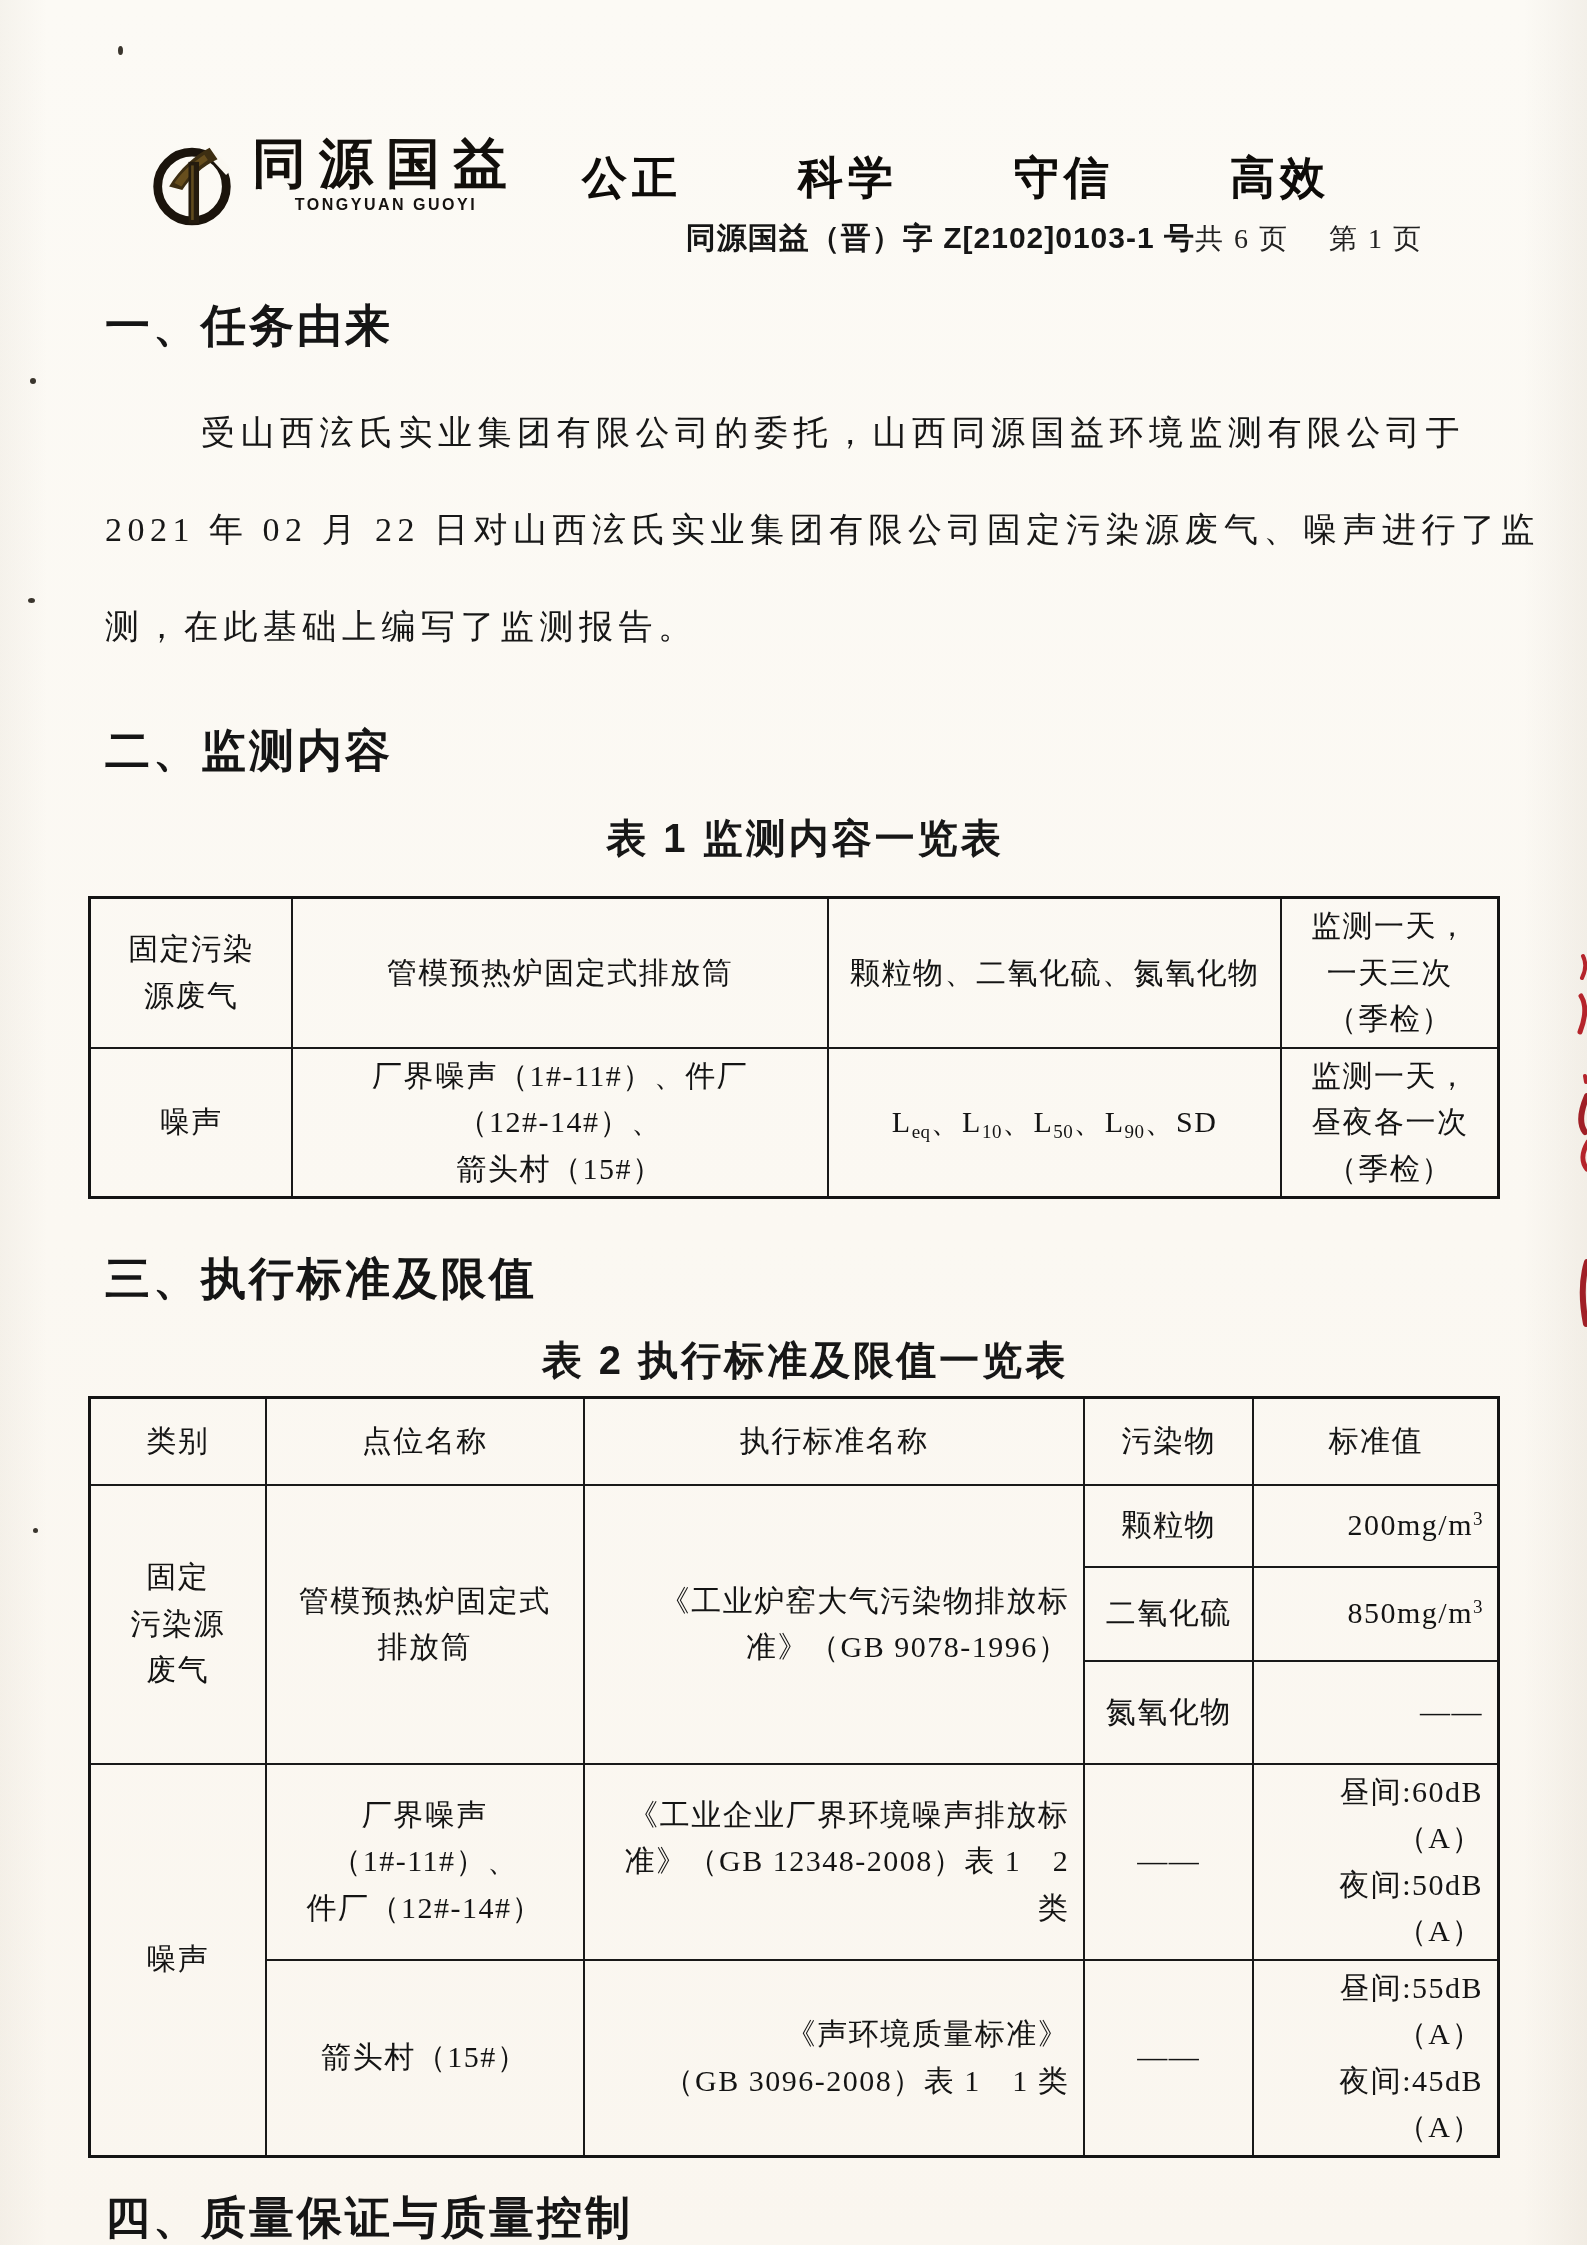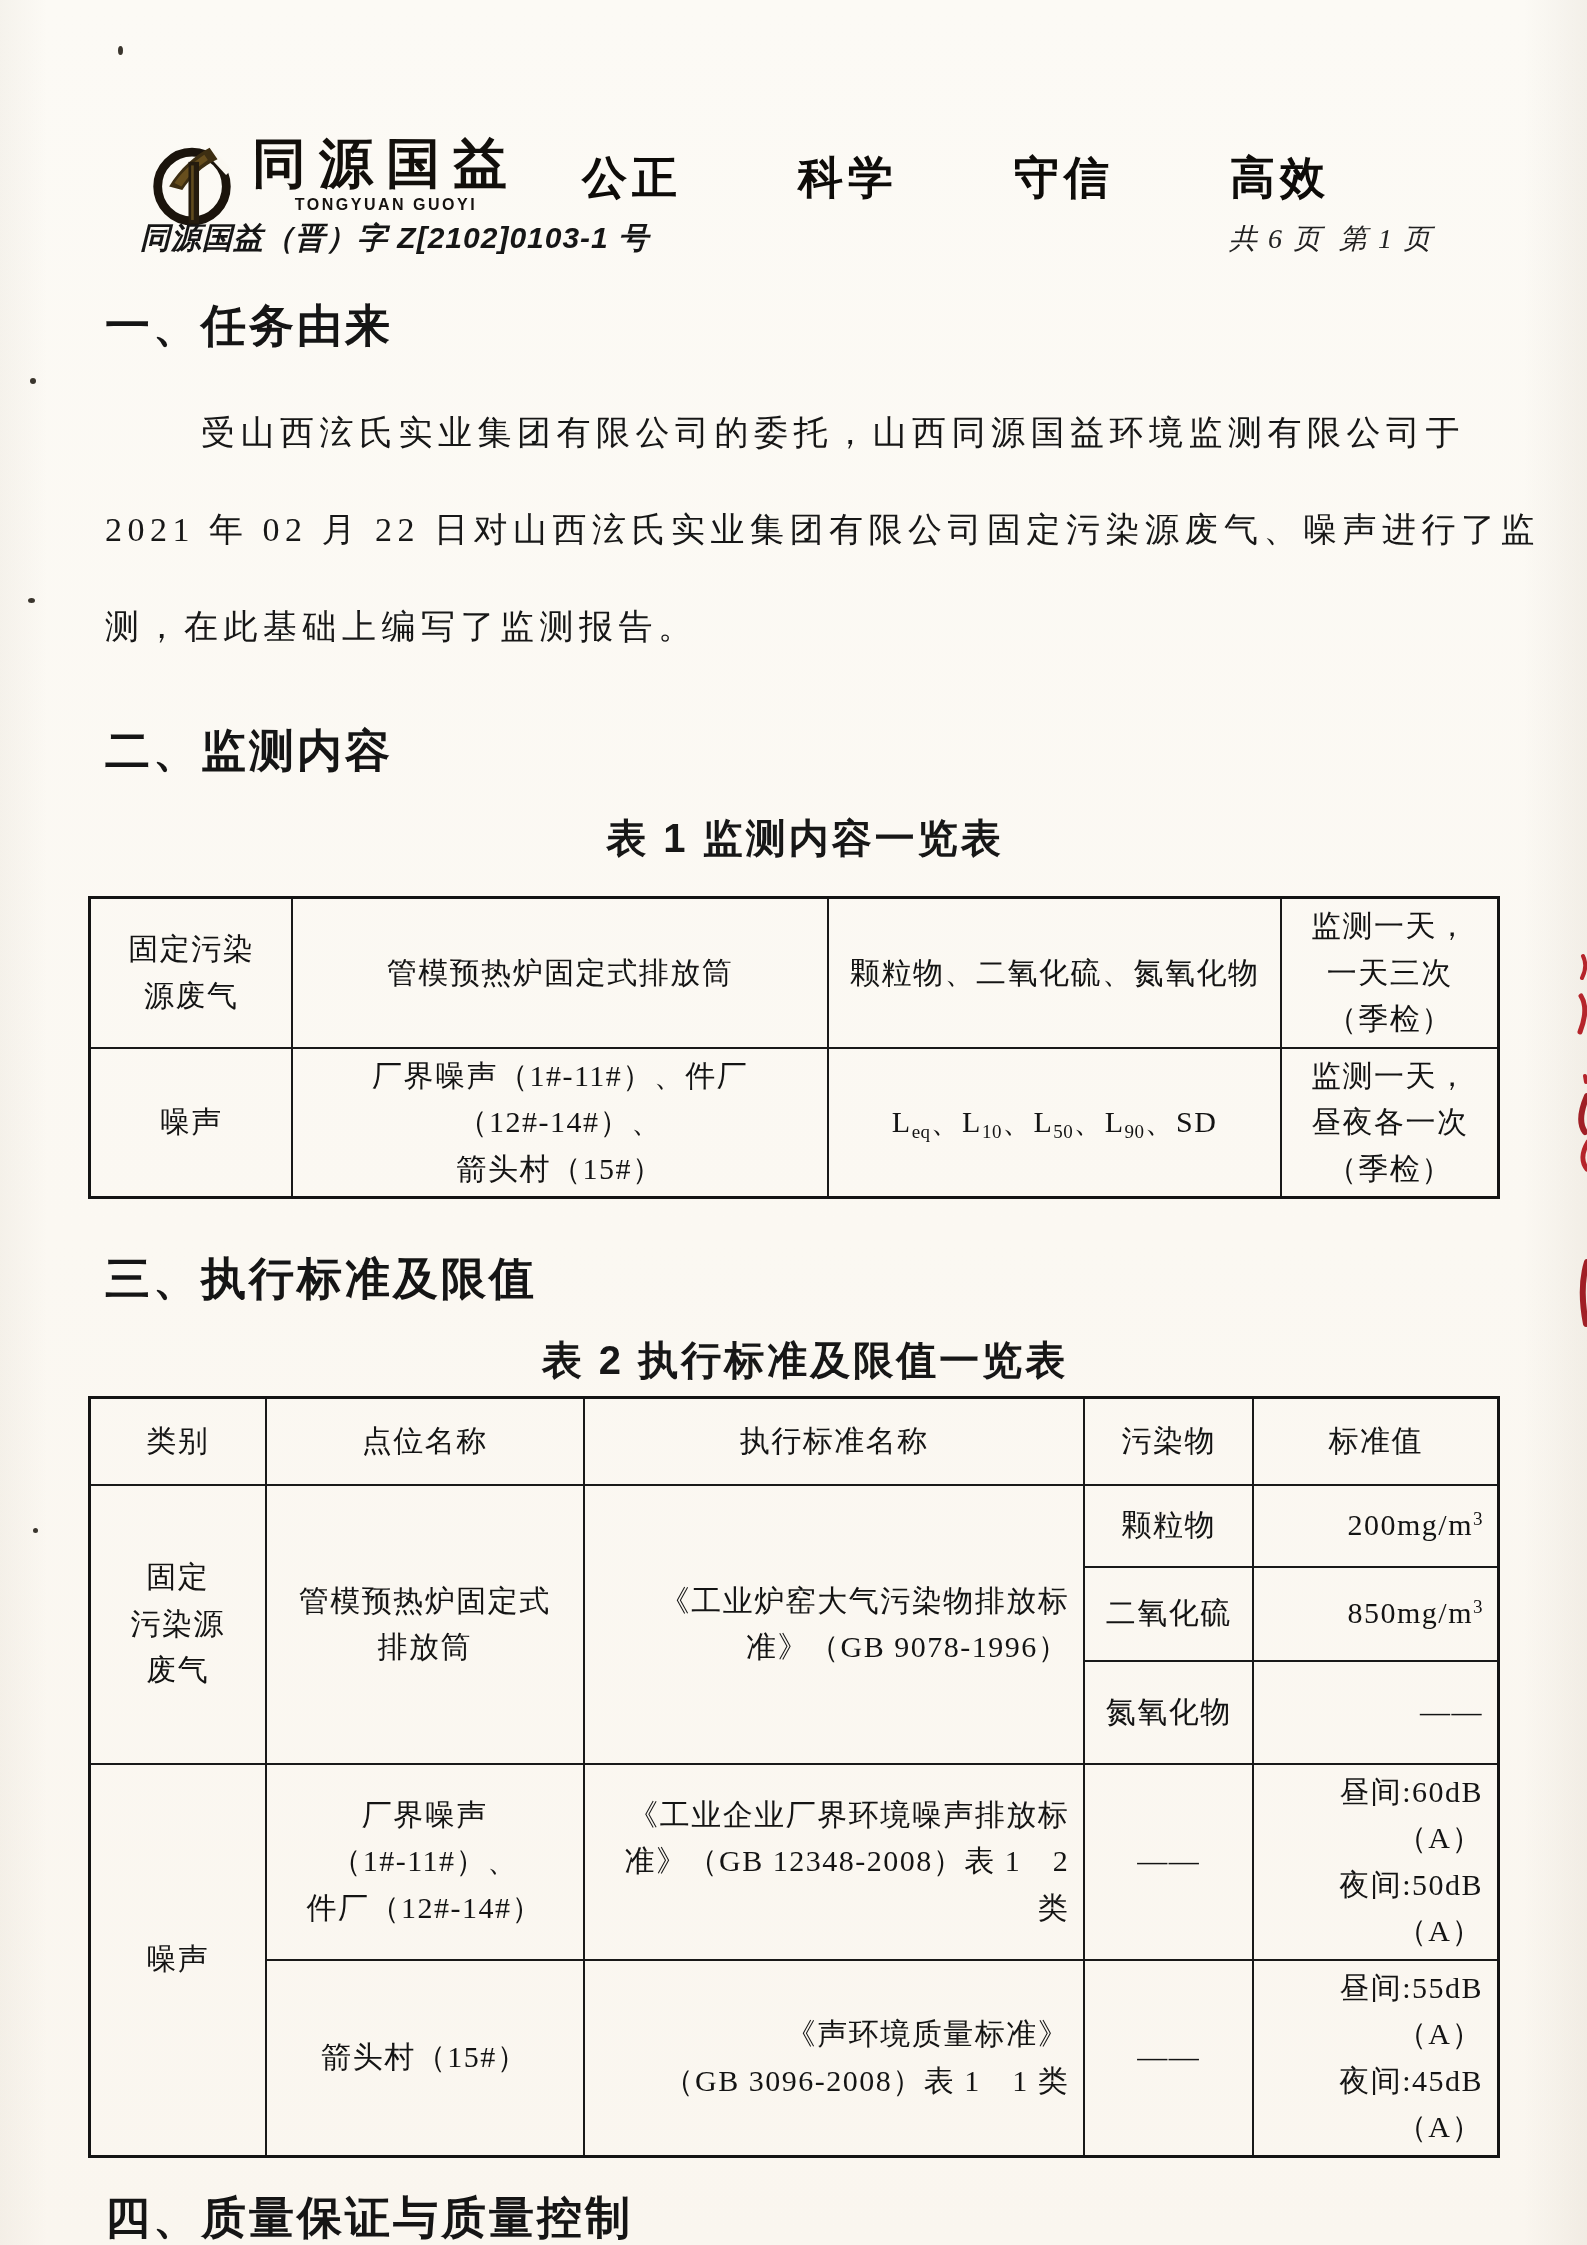--- a/index.html
+++ b/index.html
@@ -26,28 +26,28 @@
   .logo-text-en {
     font-family:"Liberation Sans","DejaVu Sans",sans-serif;
     font-weight:bold; font-size:16px; letter-spacing:2.5px; margin-top:6px; color:#151210;text-align:center;
   }
   .slogans {
     position:absolute; left:582px; top:148px; display:flex; gap:116px;
     font-family:"Liberation Sans","DejaVu Sans",sans-serif;
     font-weight:bold; font-size:45px; letter-spacing:5px; color:#0e0c09;
   }
   .doc-meta {
-    position:absolute; left:140px; right:154px; top:218px;
-    display:flex; justify-content:space-between; align-items:baseline;font-style:italic;
+    position:absolute; left:140px; right:164px; top:218px;
+    display:flex; justify-content:flex-end; align-items:baseline;
   }
   .doc-number {
     font-family:"Liberation Sans","DejaVu Sans",sans-serif;
     font-weight:bold; font-size:30px; letter-spacing:1px; color:#161616;
   }
-  .page-info { font-size:28px; letter-spacing:2px; color:#222; display:flex; gap:16px; }
+  .page-info { font-size:28px; letter-spacing:2px; color:#222; display:flex; gap:40px; }
 
   
   .content { position:absolute; left:105px; right:82px; top:296px; }
   .sec-title {
     font-family:"Liberation Sans","DejaVu Sans",sans-serif;
     font-weight:bold; font-size:45px; letter-spacing:3px; color:#151515;
   }
   .para { margin-top:28px; }
   .para-line {
     font-size:34px; letter-spacing:5.5px; line-height:97px;

